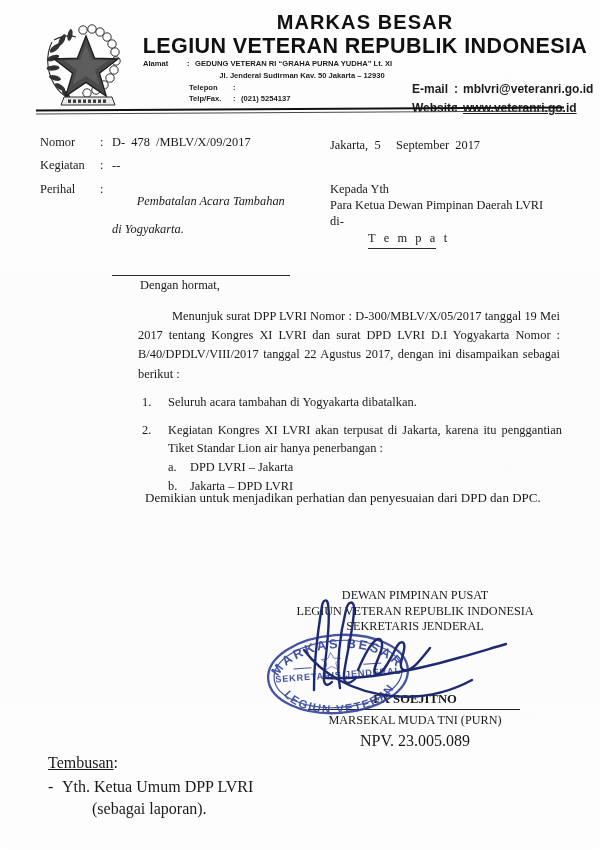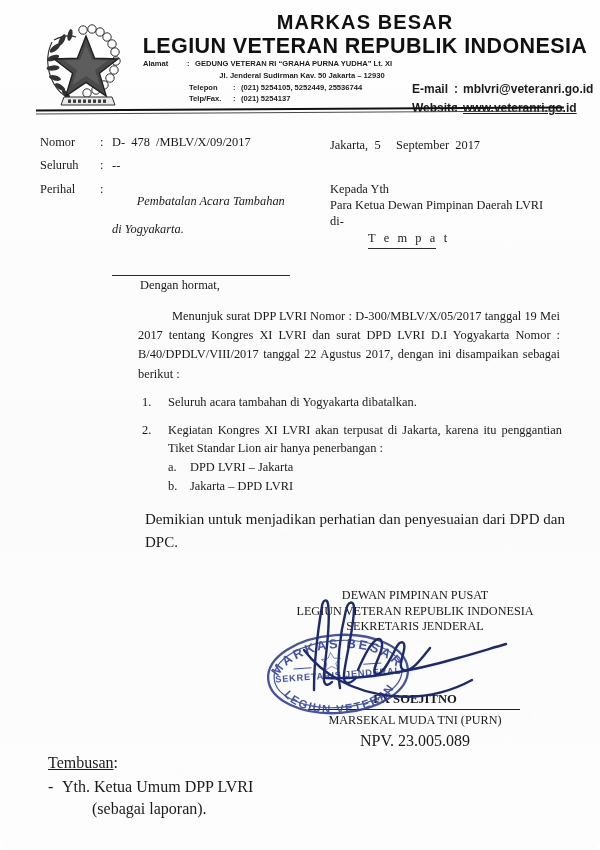--- a/index.html
+++ b/index.html
@@ -184,23 +184,23 @@
   .num-marker { width: 26px; flex: none; }
   .num-body { flex: 1; text-align: justify; }
 
   .sub-list { margin-top: 3px; margin-left: 14px; }
   .sub-item { display: flex; line-height: 1.55; }
   .sub-marker { width: 22px; flex: none; }
   .sub-body { flex: 1; }
 
   .para-closing {
     position: absolute;
-    left: 145px; top: 508px;
+    left: 145px; top: 488px;
     width: 420px;
-    font-size: 15px;
+    font-size: 13px;
     line-height: 1.5;
   }
 
   
   .sig-block {
     position: absolute;
     left: 280px; top: 588px;
     width: 270px;
     text-align: center;
     font-size: 12.2px;
@@ -321,21 +321,20 @@
         <span class="addr-k">Alamat</span>
         <span class="addr-c">:</span>
         <span class="addr-v">GEDUNG VETERAN RI “GRAHA PURNA YUDHA” Lt. XI</span>
       </div>
       <div class="addr-row center">
         <span>Jl. Jenderal Sudirman Kav. 50 Jakarta – 12930</span>
       </div>
       <div class="addr-row indent">
         <span class="addr-k">Telepon</span>
         <span class="addr-c">:</span>
-        <span class="addr-v">(021) 5254105, 5252449, 25536744</span>
       </div>
       <div class="addr-row indent">
         <span class="addr-k">Telp/Fax.</span>
         <span class="addr-c">:</span>
         <span class="addr-v">(021) 5254137</span>
       </div>
     </div>
 
     <div class="contact-block">
       <div class="contact-row">
@@ -356,21 +355,21 @@
     </div>
   </div>
 
   <div class="ref-block">
     <div class="ref-row">
       <span class="ref-k">Nomor</span>
       <span class="ref-c">:</span>
       <span class="ref-v">D-  478  /MBLV/X/09/2017</span>
     </div>
     <div class="ref-row">
-      <span class="ref-k">Seluruh</span>
+      <span class="ref-k">Kegiatan</span>
       <span class="ref-c">:</span>
       <span class="ref-v">--</span>
     </div>
     <div class="ref-row">
       <span class="ref-k">Perihal</span>
       <span class="ref-c">:</span>
       <span class="ref-v perihal-val">
         <span>Pembatalan Acara Tambahan</span>
         <span class="perihal-l2">di Yogyakarta.</span>
         <span class="perihal-underline"></span>

